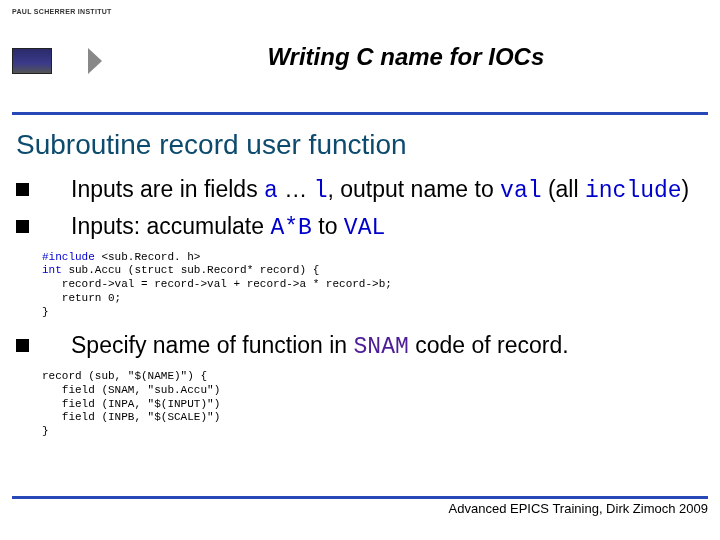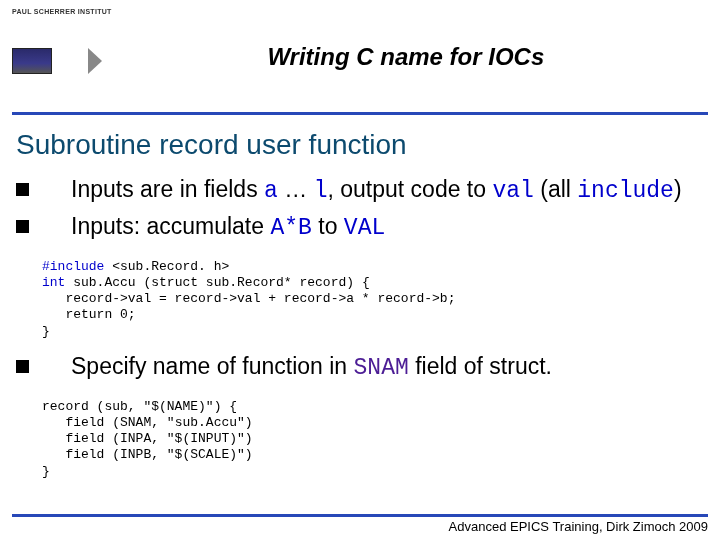--- a/index.html
+++ b/index.html
@@ -100,31 +100,31 @@
   .mono {
     font-family: "Courier New", Courier, monospace;
     color: #0000cc;
   }
   .mono-black {
     font-family: "Courier New", Courier, monospace;
     color: #4c1d95;
   }
   .codeblock {
     font-family: "Courier New", Courier, monospace;
-    font-size: 13px;
+    font-size: 11px;
     line-height: 1.25;
     white-space: pre;
     color: #000;
-    margin: 16px 0 12px 26px;
+    margin: 8px 0 12px 26px;
   }
   .blue { color: #0000cc; }
   .bold { font-weight: 400; }
   .footer {
     position: absolute;
-    bottom: 6px;
+    bottom: 24px;
     left: 12px;
     right: 12px;
     border-top: 3px solid #2848b8;
     text-align: right;
     font-size: 13px;
     padding-top: 2px;
   }
 </style>
 </head>
 <body>
@@ -141,41 +141,41 @@
   <div class="title">Writing C name for IOCs</div>
 </div>
 <div class="hr"></div>
 
 <div class="content">
   <div class="subheading">Subroutine record user function</div>
 
   <div class="bullet">
     <div class="bullet-marker"></div>
     <div class="bullet-text">
-      <span>Inputs are in fields </span><span class="mono">a</span><span> … </span><span class="mono">l</span><span>, output code to </span><span class="mono">val</span><span> (all </span><span class="mono">include</span><span>)</span>
+      <span>Inputs are in fields </span><span class="mono">a</span><span> … </span><span class="mono">l</span><span>, output name to </span><span class="mono">val</span><span> (all </span><span class="mono">include</span><span>)</span>
     </div>
   </div>
 
   <div class="bullet">
     <div class="bullet-marker"></div>
     <div class="bullet-text">
       <span>Inputs: accumulate </span><span class="mono bold">A*B</span><span> to </span><span class="mono bold">VAL</span>
     </div>
   </div>
 
   <div class="codeblock"><span class="blue">#include </span><span>&lt;sub.Record. h&gt;</span>
 <span class="blue">int </span><span class="bold">sub.Accu</span><span> (struct sub.Record* record) {</span>
 <span>   record-&gt;val = record-&gt;val + record-&gt;a * record-&gt;b;</span>
 <span>   return 0;</span>
 <span>}</span></div>
 
   <div class="bullet">
     <div class="bullet-marker"></div>
     <div class="bullet-text">
-      <span>Specify name of function in </span><span class="mono-black bold">SNAM</span><span> field of struct.</span>
+      <span>Specify name of function in </span><span class="mono-black bold">SNAM</span><span> code of record.</span>
     </div>
   </div>
 
   <div class="codeblock"><span>record (sub, "$(NAME)") {</span>
 <span>   field (SNAM, "</span><span class="bold">sub.Accu</span><span>")</span>
 <span>   field (INPA, "$(INPUT)")</span>
 <span>   field (INPB, "$(SCALE)")</span>
 <span>}</span></div>
 
 </div>

